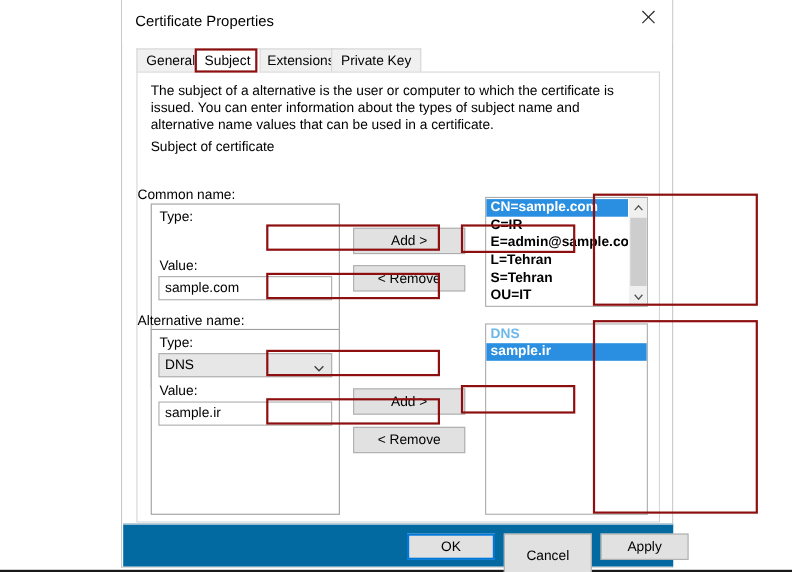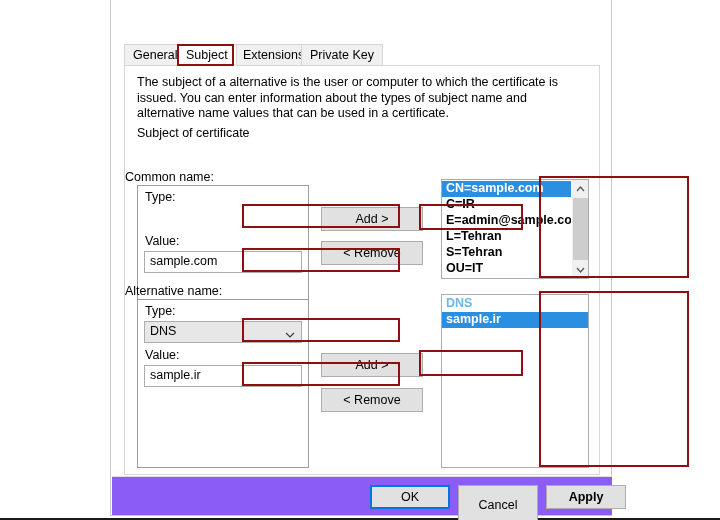--- a/index.html
+++ b/index.html
@@ -279,32 +279,43 @@
     z-index: 10;
   }
 
   
   .footer {
     position: absolute;
     left: 1px;
     top: 476px;
     width: 500px;
     height: 39px;
-    background: #8b5cf6;
+    background: #0369a1;
     border-top: 1px solid #dfdfdf;
     box-sizing: border-box;
   }
 </style>
 </head>
 <body>
 
 <div id="canvas">
 
   <div id="dialog">
 
+    <div class="titlebar">
+      <div class="title-text">Certificate Properties</div>
+      <div class="close-btn">
+        <span>
+          <svg width="13" height="13" viewBox="0 0 13 13">
+            <line x1="1" y1="1" x2="12" y2="12" stroke="#2b2b2b" stroke-width="1.1"></line>
+            <line x1="12" y1="1" x2="1" y2="12" stroke="#2b2b2b" stroke-width="1.1"></line>
+          </svg>
+        </span>
+      </div>
+    </div>
 
     <div class="tabstrip">
       <div class="tab" style="left:0px;">General</div>
       <div class="tab active" style="left:53px;">Subject</div>
       <div class="tab" style="left:110px;">Extensions</div>
       <div class="tab" style="left:177px;">Private Key</div>
       <div class="tab-hl" style="left:53px; top:0px; width:57px; height:22px;"></div>
     </div>
 
     <div class="tabpage">
@@ -393,17 +404,17 @@
     <div class="anno" style="left:428px; top:176px; width:150px; height:102px;"></div>
 
     <div class="anno" style="left:131px; top:318px; width:158px; height:24px;"></div>
     <div class="anno" style="left:131px; top:362px; width:158px; height:24px;"></div>
     <div class="anno" style="left:308px; top:350px; width:104px; height:26px;"></div>
     <div class="anno" style="left:428px; top:291px; width:150px; height:176px;"></div>
 
     <div class="footer">
       <div class="btn default" style="left:258px; top:8px; width:80px; height:24px;">OK</div>
       <div class="btn" style="left:346px; top:8px; width:80px; height:40px;">Cancel</div>
-      <div class="btn" style="left:434px; top:8px; width:80px; height:24px;font-weight:bold;">Apply</div>
+      <div class="btn" style="left:434px; top:8px; width:80px; height:24px;">Apply</div>
     </div>
 
   </div>
 </div>
 
 </body></html>

